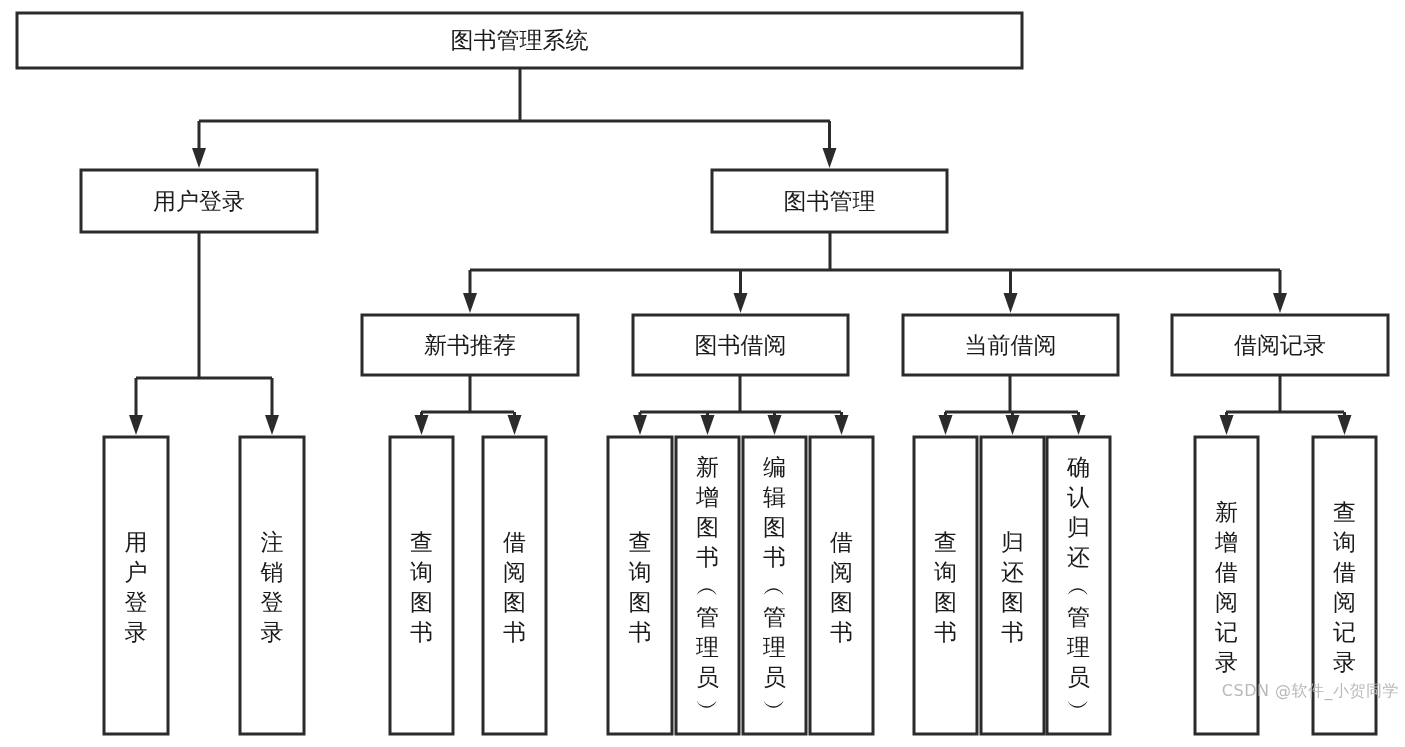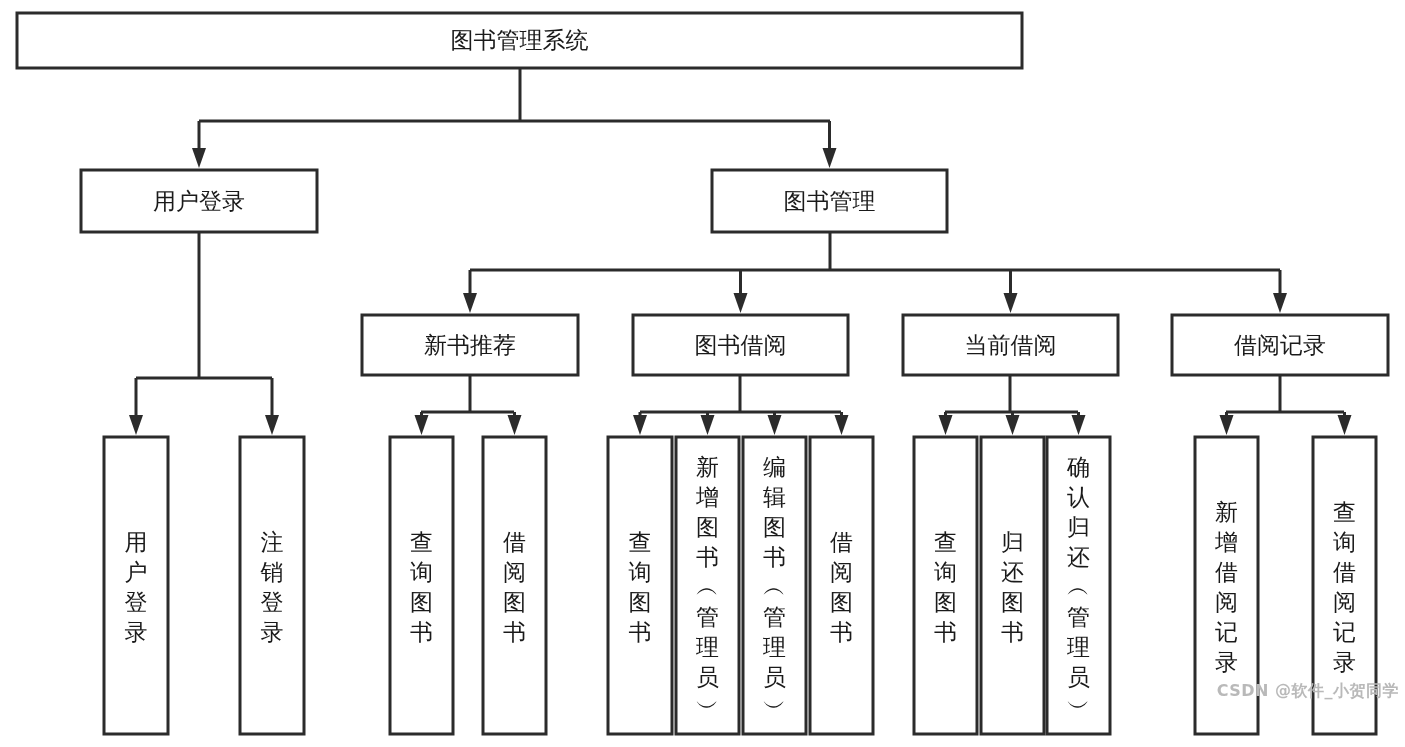--- a/index.html
+++ b/index.html
@@ -17,21 +17,21 @@
     fill:#1a1a1a;
     font-family:"DejaVu Sans","Liberation Sans",sans-serif;
     text-anchor:middle;
     dominant-baseline:middle;
   }
   .lbl-h{font-size:23px;}
   .lbl-v{font-size:23px;}
   .watermark{
     position:absolute;right:6px;bottom:6px;
     font-family:"DejaVu Sans","Liberation Sans",sans-serif;
-    font-size:16px;color:#b9b9b9;white-space:nowrap;letter-spacing:.5px;font-weight:bold;
+    font-size:16px;color:#b9b9b9;white-space:nowrap;letter-spacing:.5px;
   }
 </style>
 </head>
 <body>
 
 <div id="stage">
   <svg id="tree" viewBox="0 0 1405 747">
     <g id="edges-layer">
         <line x1="520" y1="68" x2="520" y2="121" class="edge"></line>
         <line x1="199" y1="121" x2="830" y2="121" class="edge"></line>

